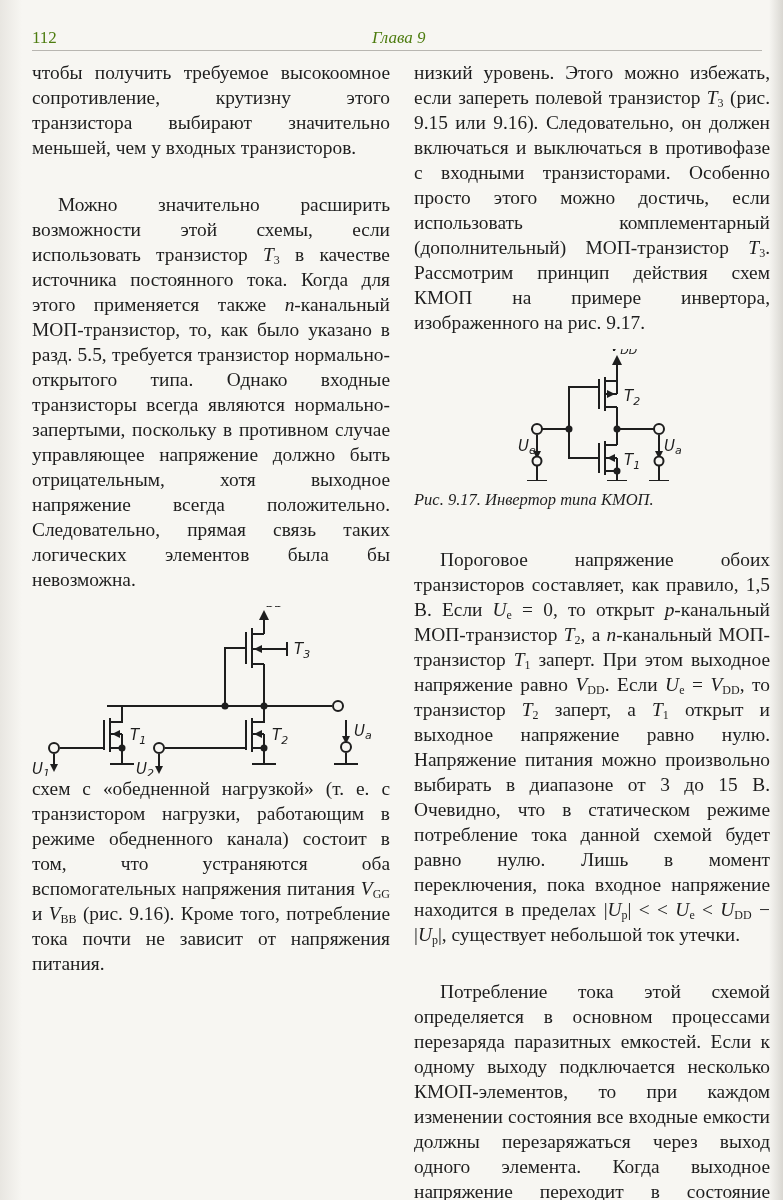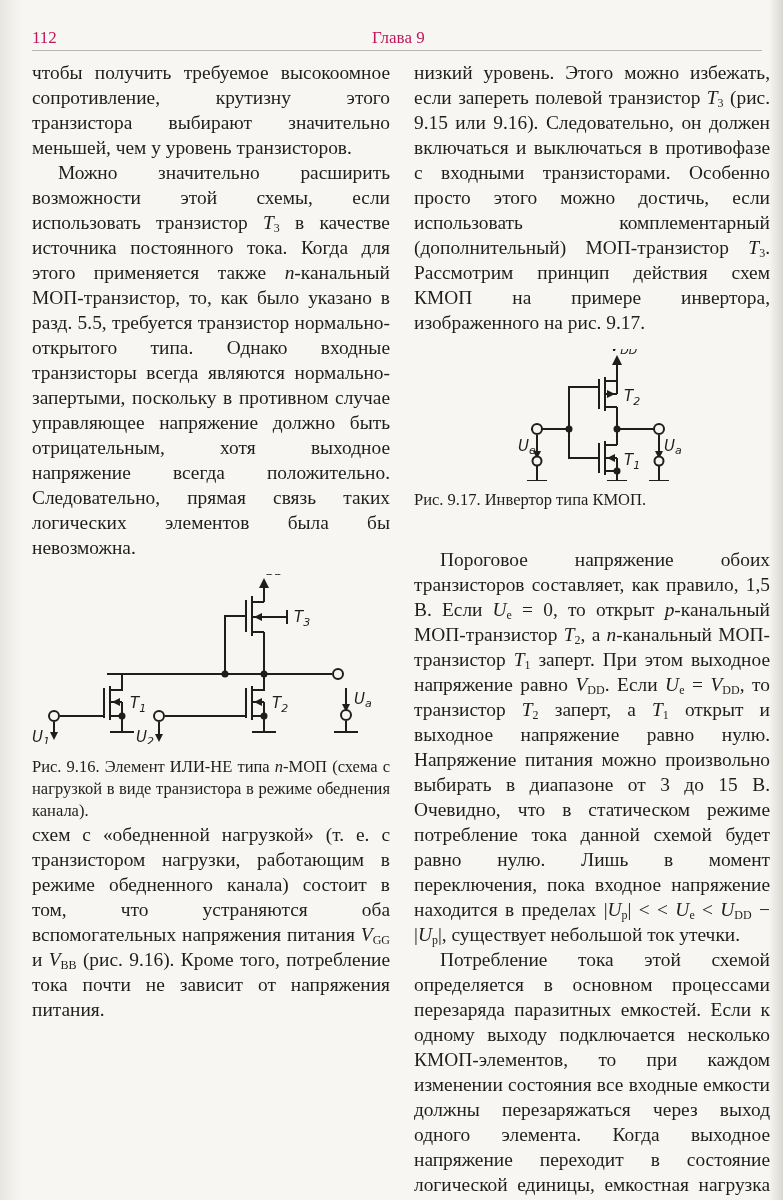--- a/index.html
+++ b/index.html
@@ -14,52 +14,52 @@
     position: absolute; left: 0; top: 0; width: 22px; height: 1200px;
     background: linear-gradient(to right, #e8e6e1, #f7f6f2);
   }
   .edge-right {
     position: absolute; right: 0; top: 0; width: 14px; height: 1200px;
     background: linear-gradient(to right, #f7f6f2, #d9d7d2);
   }
   .running-head {
     position: absolute; left: 32px; top: 26px; width: 730px; height: 24px;
     border-bottom: 1px solid #b8b6b1;
-    color: #be185d; font-size: 17px;
+    color: #4d7c0f; font-size: 17px;
   }
   .page-num { position: absolute; left: 0; top: 2px; }
-  .chapter { position: absolute; left: 340px; top: 2px; }
+  .chapter { position: absolute; left: 340px; top: 2px; font-style: italic; }
   .col {
     position: absolute; top: 60px;
     font-size: 19.4px; line-height: 25px;
     text-align: justify;
   }
   .col-left { left: 32px; width: 358px; }
   .col-right { left: 414px; width: 356px; }
   .col p { margin: 0; }
-  .col p.indent { text-indent: 26px; }
+  .col p.indent { text-indent: 26px; margin-top: 32px; }
   .fig { position: relative; }
   .fig svg { display: block; }
   .caption { font-size: 16.5px; line-height: 22px; text-align: justify; }
   i { font-style: italic; }
   sub { font-size: 12px; vertical-align: -3px; line-height: 0; }
 </style>
 </head>
 <body>
 
 <div class="edge-left"></div>
 <div class="edge-right"></div>
 
 <div class="running-head">
   <span class="page-num">112</span>
   <span class="chapter">Глава 9</span>
 </div>
 
 <div class="col col-left">
-  <p>чтобы получить требуемое высокоомное сопротивление, крутизну этого транзистора выбирают значительно меньшей, чем у уровень транзисторов.</p>
+  <p>чтобы получить требуемое высокоомное сопротивление, крутизну этого транзистора выбирают значительно меньшей, чем у входных транзисторов.</p>
 
   <p class="indent"><span>Можно значительно расширить возможности этой схемы, если использовать транзистор </span><i>T</i><sub>3</sub><span> в качестве источника постоянного тока. Когда для этого применяется также </span><i>n</i><span>-канальный МОП-транзистор, то, как было указано в разд. 5.5, требуется транзистор нормально-открытого типа. Однако входные транзисторы всегда являются нормально-запертыми, поскольку в противном случае управляющее напряжение должно быть отрицательным, хотя выходное напряжение всегда положительно. Следовательно, прямая связь таких логических элементов была бы невозможна.</span></p>
 
 
   <div class="fig" style="margin-top:14px; height:170px;">
     <svg width="358" height="170" viewBox="0 0 358 170">
       <g stroke="#1e1e1e" stroke-width="2" fill="none">
 
         <line x1="232" y1="12" x2="232" y2="28"></line>
         <line x1="220" y1="28" x2="232" y2="28"></line>
@@ -127,21 +127,20 @@
         <text x="262" y="48"><tspan>T</tspan><tspan font-size="11" dy="4">3</tspan></text>
         <text x="98" y="134"><tspan>T</tspan><tspan font-size="11" dy="4">1</tspan></text>
         <text x="240" y="134"><tspan>T</tspan><tspan font-size="11" dy="4">2</tspan></text>
         <text x="322" y="130"><tspan>U</tspan><tspan font-size="11" dy="3">a</tspan></text>
         <text x="0" y="168"><tspan>U</tspan><tspan font-size="11" dy="3">1</tspan></text>
         <text x="104" y="168"><tspan>U</tspan><tspan font-size="11" dy="3">2</tspan></text>
       </g>
     </svg>
   </div>
 
-  <p class="caption" style="margin-top:12px;"><span>Рис. 9.16. Элемент ИЛИ-НЕ типа </span><i>n</i><span>-МОП (схема с нагрузкой в виде транзистора в режиме обеднения канала).</span></p>
 
   <p style=""><span>схем с «обедненной нагрузкой» (т. е. с транзистором нагрузки, работающим в режиме обедненного канала) состоит в том, что устраняются оба вспомогательных напряжения питания </span><i>V</i><sub>GG</sub><span> и </span><i>V</i><sub>BB</sub><span> (рис. 9.16). Кроме того, потребление тока почти не зависит от напряжения питания.</span></p>
 
 </div>
 
 <div class="col col-right">
   <p><span>низкий уровень. Этого можно избежать, если запереть полевой транзистор </span><i>T</i><sub>3</sub><span> (рис. 9.15 или 9.16). Следовательно, он должен включаться и выключаться в противофазе с входными транзисторами. Особенно просто этого можно достичь, если использовать комплементарный (дополнительный) МОП-транзистор </span><i>T</i><sub>3</sub><span>. Рассмотрим принцип действия схем КМОП на примере инвертора, изображенного на рис. 9.17.</span></p>
 
   <div class="fig" style="margin-top:14px; height:132px;">
     <svg width="356" height="132" viewBox="0 0 356 132">
@@ -198,19 +197,19 @@
       <g font-family="'DejaVu Sans', sans-serif" font-style="italic" fill="#1e1e1e" font-size="15">
         <text x="196" y="2"><tspan>V</tspan><tspan font-size="11" dy="3">DD</tspan></text>
         <text x="210" y="52"><tspan>T</tspan><tspan font-size="11" dy="4">2</tspan></text>
         <text x="210" y="116"><tspan>T</tspan><tspan font-size="11" dy="4">1</tspan></text>
         <text x="104" y="102"><tspan>U</tspan><tspan font-size="11" dy="3">e</tspan></text>
         <text x="250" y="102"><tspan>U</tspan><tspan font-size="11" dy="3">a</tspan></text>
       </g>
     </svg>
   </div>
 
-  <p class="caption" style="margin-top:8px;">Рис. 9.17. Инвертор типа КМОП.</p>
+  <p class="caption" style="margin-top:8px;font-style:italic;">Рис. 9.17. Инвертор типа КМОП.</p>
 
   <p class="indent" style="margin-top:36px;"><span>Пороговое напряжение обоих транзисторов составляет, как правило, 1,5 В. Если </span><i>U</i><sub>e</sub><span> = 0, то открыт </span><i>p</i><span>-канальный МОП-транзистор </span><i>T</i><sub>2</sub><span>, а </span><i>n</i><span>-канальный МОП-транзистор </span><i>T</i><sub>1</sub><span> заперт. При этом выходное напряжение равно </span><i>V</i><sub>DD</sub><span>. Если </span><i>U</i><sub>e</sub><span> = </span><i>V</i><sub>DD</sub><span>, то транзистор </span><i>T</i><sub>2</sub><span> заперт, а </span><i>T</i><sub>1</sub><span> открыт и выходное напряжение равно нулю. Напряжение питания можно произвольно выбирать в диапазоне от 3 до 15 В. Очевидно, что в статическом режиме потребление тока данной схемой будет равно нулю. Лишь в момент переключения, пока входное напряжение находится в пределах |</span><i>U</i><sub>p</sub><span>| &lt; &lt; </span><i>U</i><sub>e</sub><span> &lt; </span><i>U</i><sub>DD</sub><span> − |</span><i>U</i><sub>p</sub><span>|, существует небольшой ток утечки.</span></p>
 
   <p class="indent"><span>Потребление тока этой схемой определяется в основном процессами перезаряда паразитных емкостей. Если к одному выходу подключается несколько КМОП-элементов, то при каждом изменении состояния все входные емкости должны перезаряжаться через выход одного элемента. Когда выходное напряжение переходит в состояние логической единицы, емкостная нагрузка через транзистор </span><i>T</i><span> заряжается до величины </span></p>
 
 </div>
 
 </body></html>

